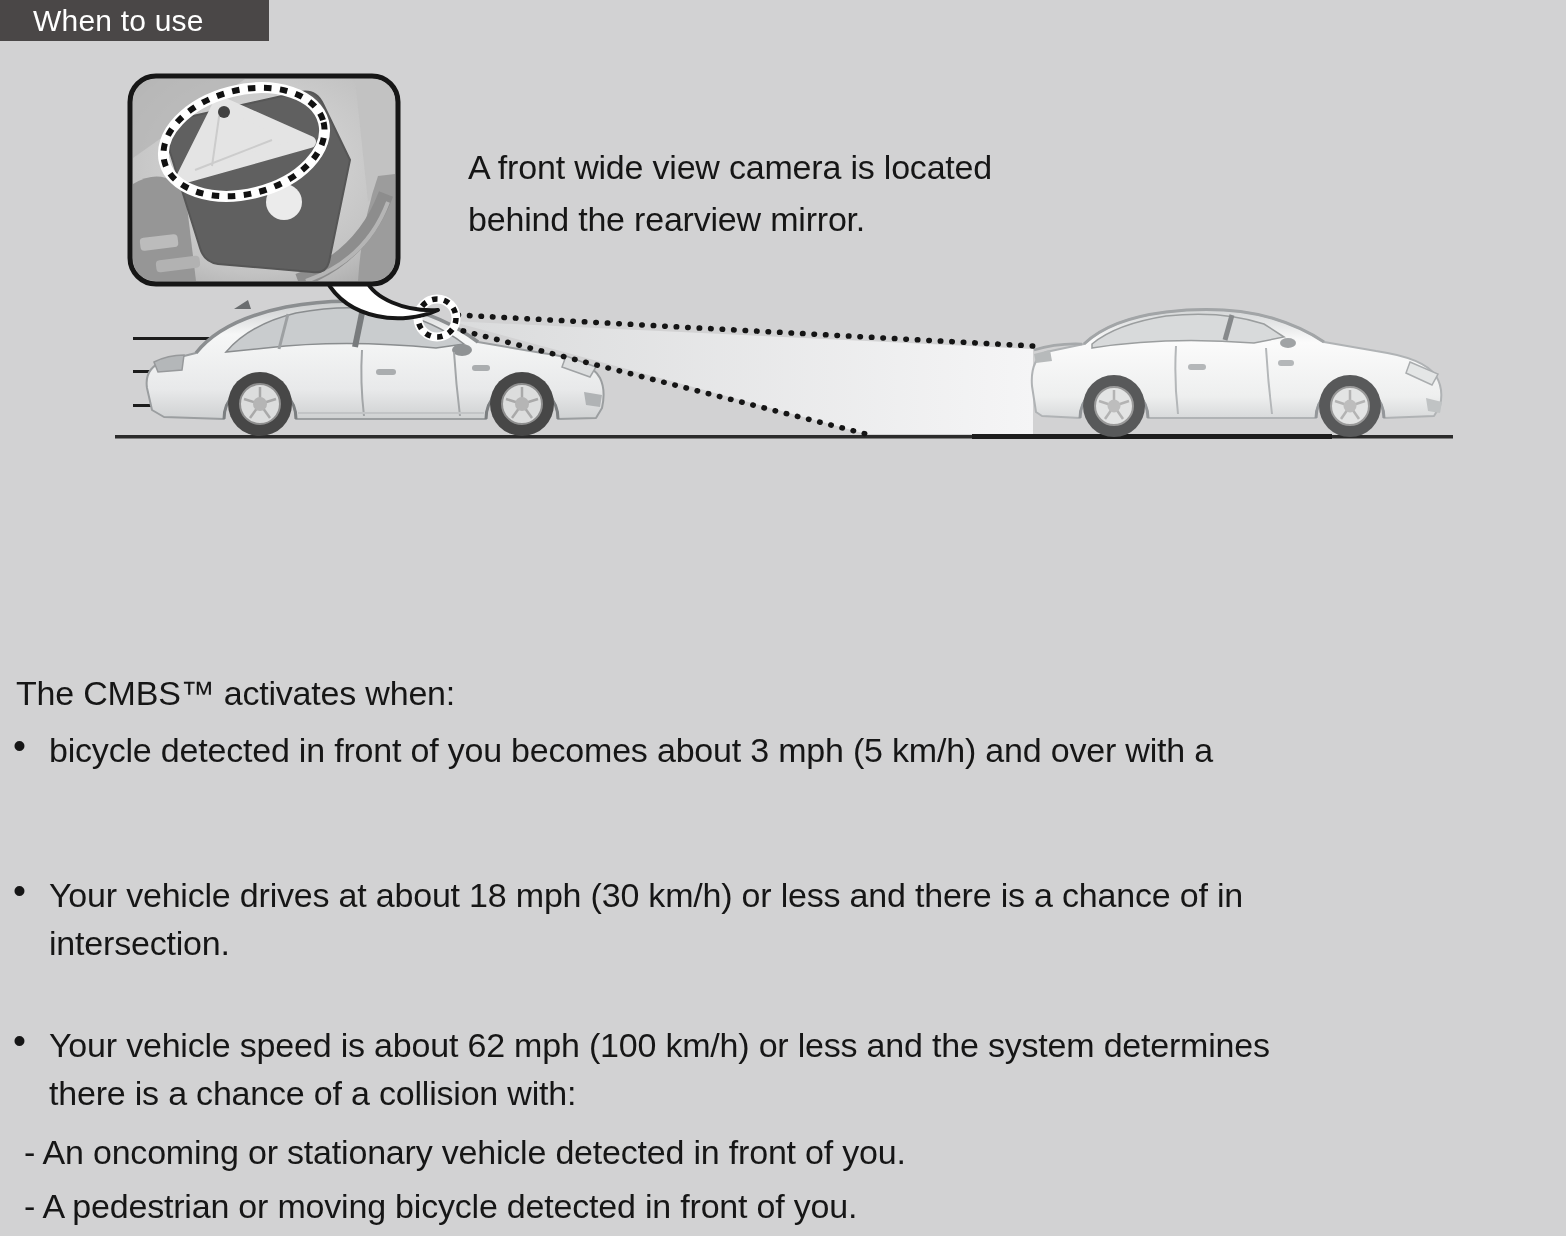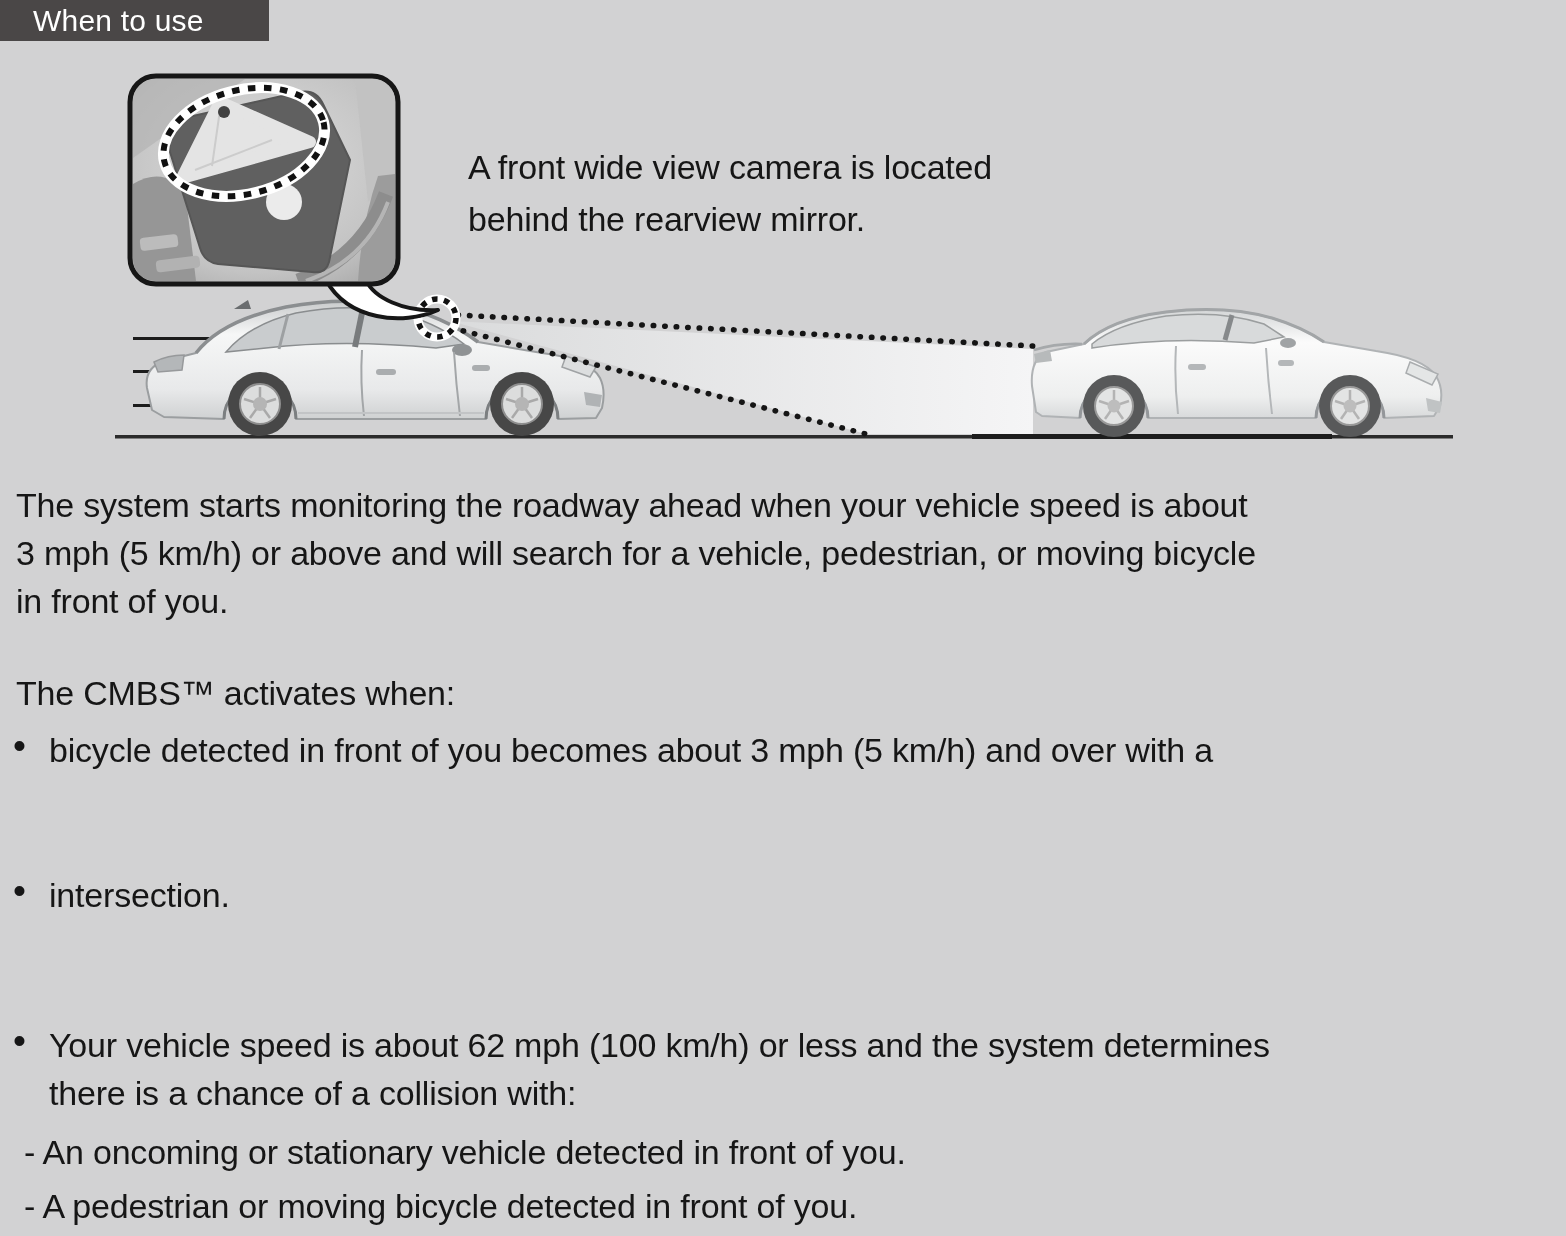--- a/index.html
+++ b/index.html
@@ -213,38 +213,34 @@
 
 <div class="abs textlayer" style="left:0;top:0;width:1566px;height:1236px;">
 
   <div class="badge">When to use</div>
 
   <div class="caption">
     <div class="tline">A front wide view camera is located</div>
     <div class="tline">behind the rearview mirror.</div>
   </div>
 
-  <div class="tblock" style="top:481px">
-    <div class="tline">The system starts monitoring the roadway ahead when your vehicle speed is about</div>
-    <div class="tline">3 mph (5 km/h) or above and will search for a vehicle, pedestrian, or moving bicycle</div>
-    <div class="tline">in front of you.</div>
-  </div>
 
   <div class="tblock" style="top:669px">The CMBS™ activates when:</div>
 
   <div class="bullet" style="top:726px">
     <span class="dot">•</span>
     <div class="bl">
       <div class="tline">bicycle detected in front of you becomes about 3 mph (5 km/h) and over with a</div>
     </div>
   </div>
 
   <div class="bullet" style="top:871px">
     <span class="dot">•</span>
     <div class="bl">
+      <div class="tline">Your vehicle drives at about 18 mph (30 km/h) or less and there is a chance of in</div>
       <div class="tline">intersection.</div>
     </div>
   </div>
 
   <div class="bullet" style="top:1021px">
     <span class="dot">•</span>
     <div class="bl">
       <div class="tline">Your vehicle speed is about 62 mph (100 km/h) or less and the system determines</div>
       <div class="tline">there is a chance of a collision with:</div>
     </div>

